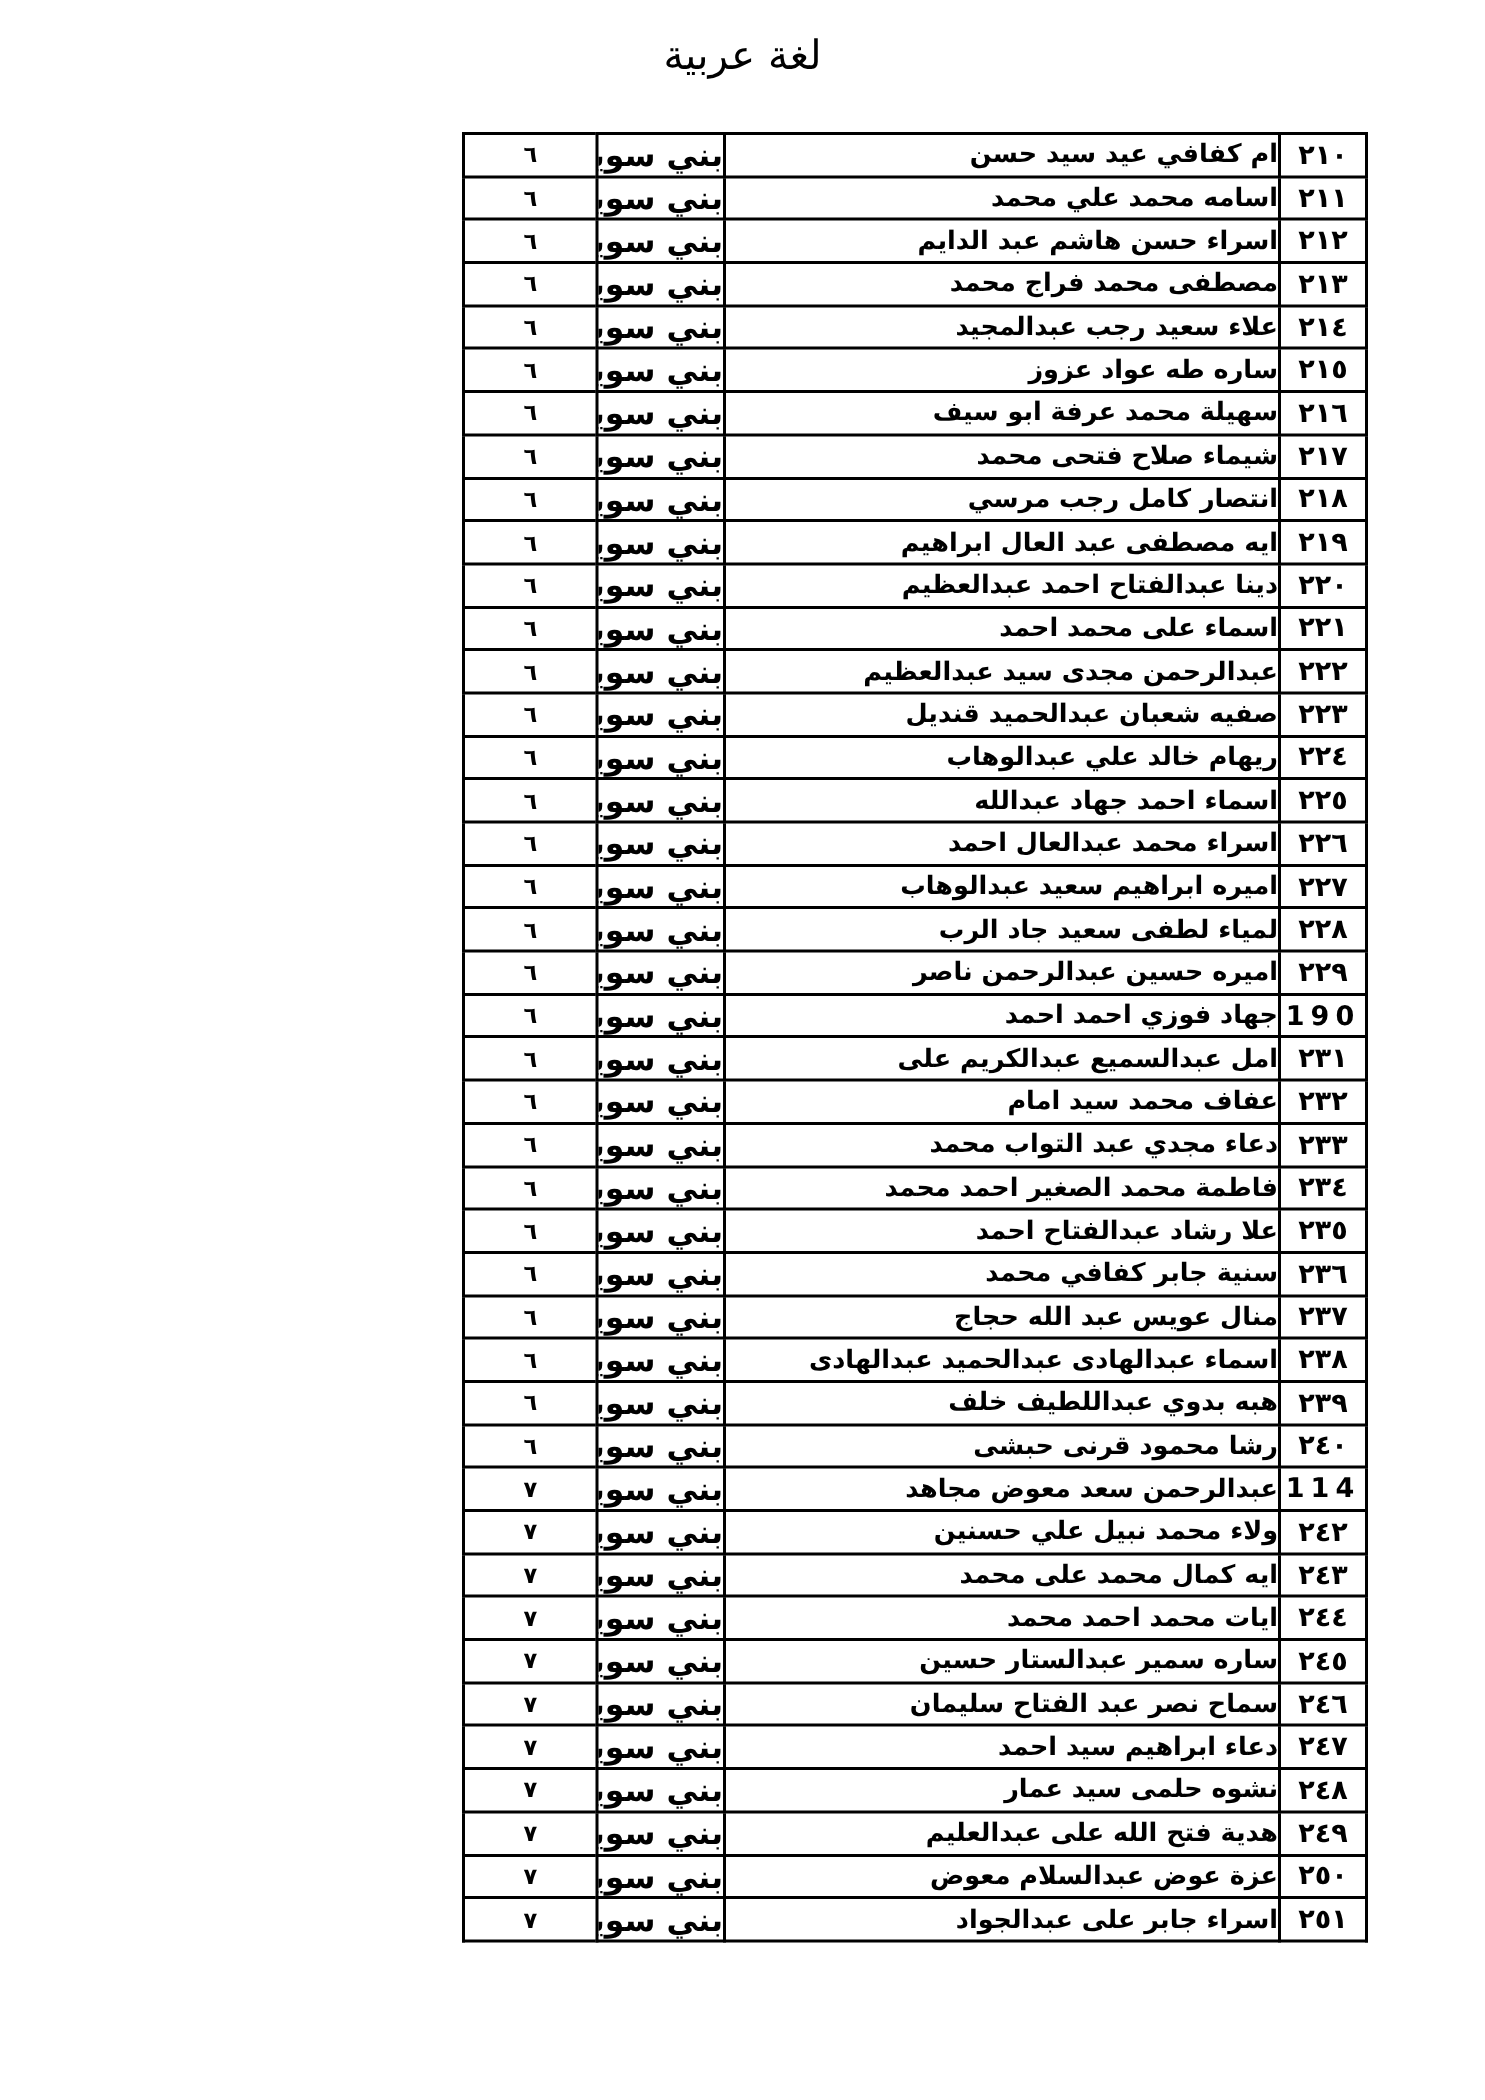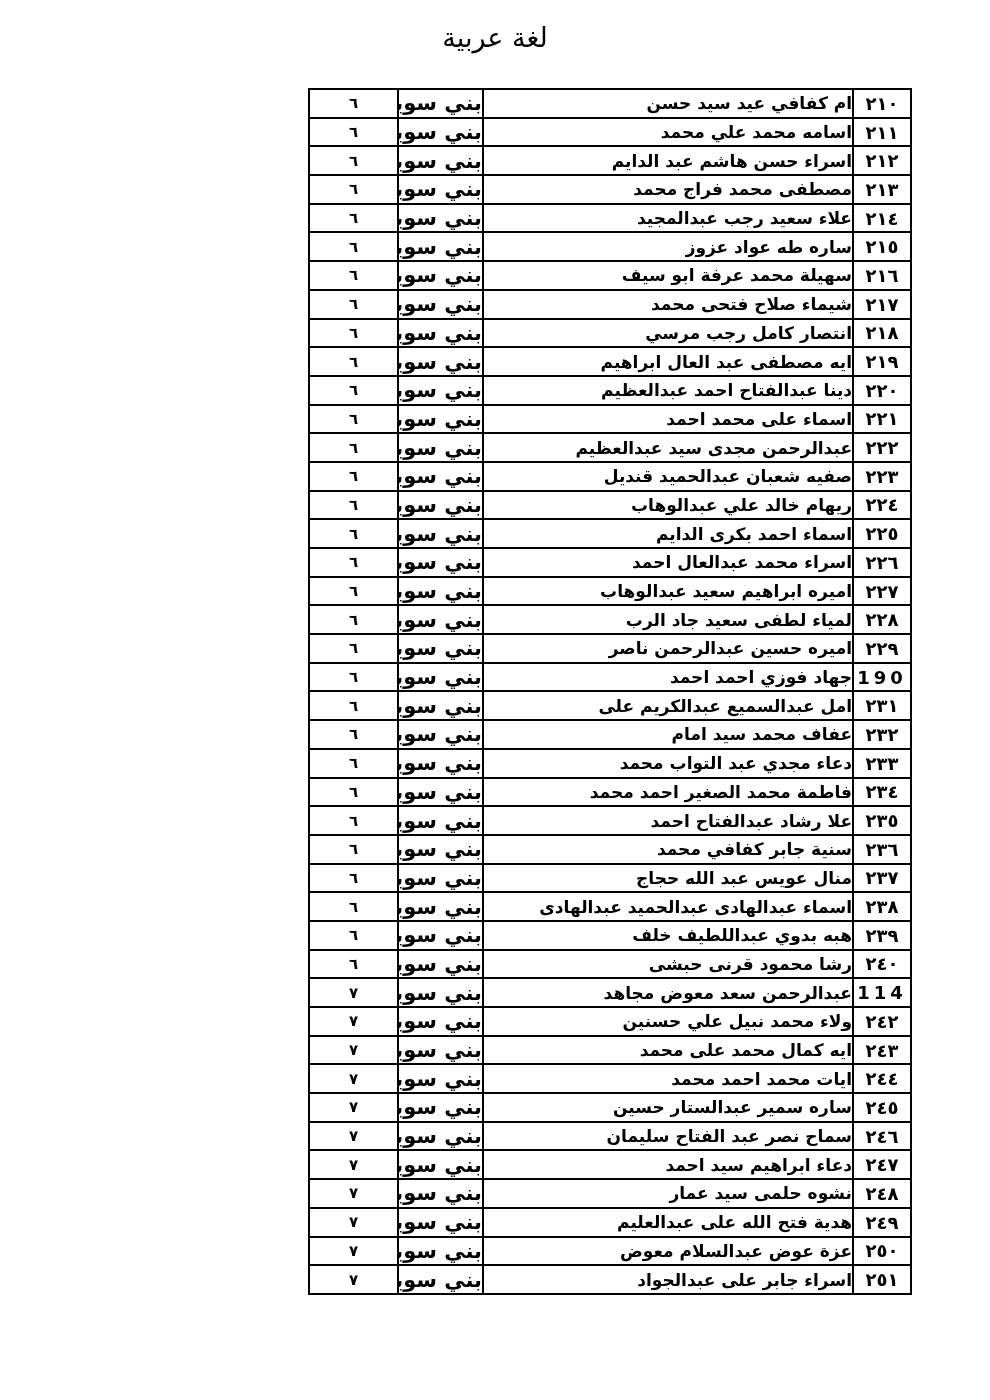--- a/index.html
+++ b/index.html
@@ -170,21 +170,21 @@
             <td class="col-grade">٦</td>
           </tr>
           <tr>
             <td class="col-serial">٢٢٤</td>
             <td class="col-name">ريهام خالد علي عبدالوهاب</td>
             <td class="col-gov">بني سويف</td>
             <td class="col-grade">٦</td>
           </tr>
           <tr>
             <td class="col-serial">٢٢٥</td>
-            <td class="col-name">اسماء احمد بكرى الدايم</td>
+            <td class="col-name">اسماء احمد جهاد عبدالله</td>
             <td class="col-gov">بني سويف</td>
             <td class="col-grade">٦</td>
           </tr>
           <tr>
             <td class="col-serial">٢٢٦</td>
             <td class="col-name">اسراء محمد عبدالعال احمد</td>
             <td class="col-gov">بني سويف</td>
             <td class="col-grade">٦</td>
           </tr>
           <tr>

